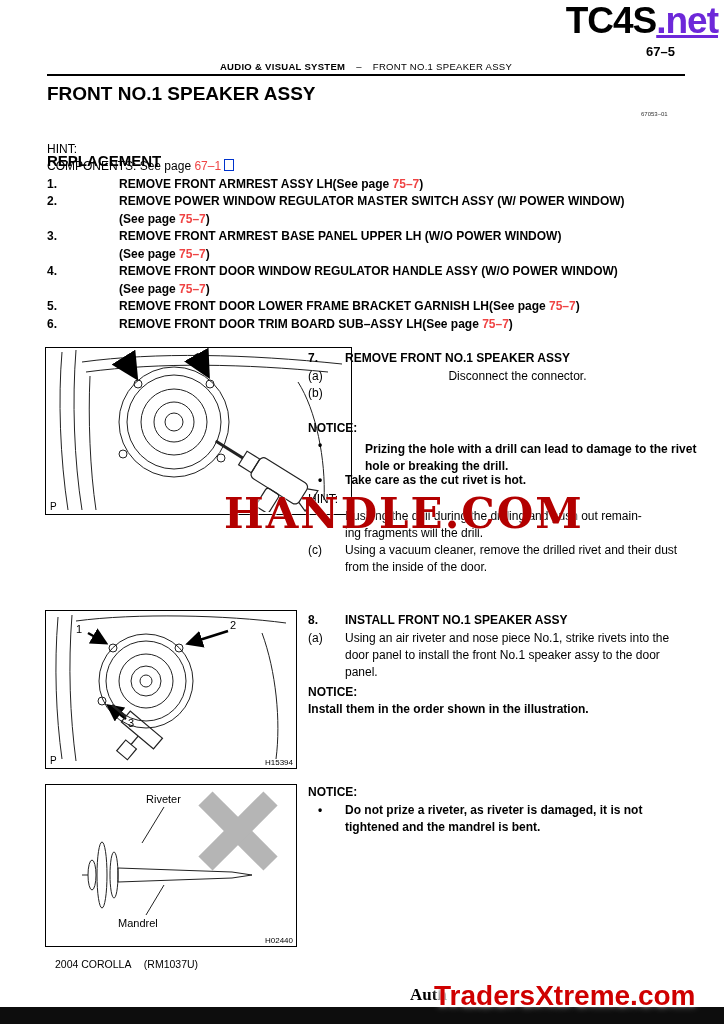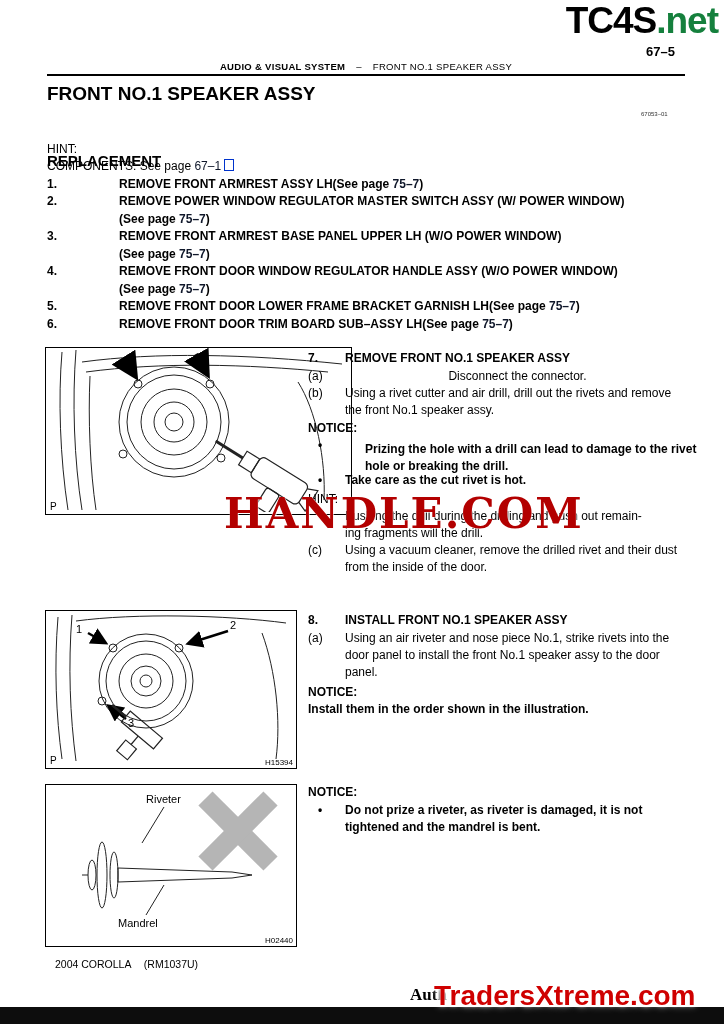--- a/index.html
+++ b/index.html
@@ -2,32 +2,32 @@
 <html><head>
 <meta charset="utf-8">
 <style>
   html,body{margin:0;padding:0;background:#fff;}
   .page{position:relative;width:724px;height:1024px;background:#fff;overflow:hidden;
         font-family:"Liberation Sans",sans-serif;color:#000;}
   .t{position:absolute;white-space:nowrap;}
   .wrap{position:absolute;}
   .b{font-weight:700;}
   .fs12{font-size:12px;line-height:17px;}
-  .link{color:#0f172a;}
+  .link{color:#ef4444;}
   .lblcol{left:308px;}
   .txtcol{left:345px;width:345px;}
   .dotcol{left:318px;}
   .stepnum{left:47px;}
   .steptxt{left:85px;margin-left:34px;}
   .figure{position:absolute;border:1px solid #000;background:#fff;}
   .fig-p{position:absolute;left:4px;bottom:2px;font-size:10px;}
   .fig-code{position:absolute;right:3px;bottom:1px;font-size:8px;}
   .fig-label{position:absolute;font-size:11px;}
   .logo{position:absolute;top:0px;right:6px;font-size:37px;font-weight:700;letter-spacing:-1px;}
-  .logo .red{color:#15803d;}
+  .logo .red{color:#6d28d9;text-decoration:underline;}
   .rule{position:absolute;left:47px;top:74px;width:638px;height:2px;background:#000;}
   .hdr{position:absolute;left:47px;top:61px;width:638px;text-align:center;font-size:9.5px;letter-spacing:.3px;}
   .wm-center{position:absolute;left:224px;top:489px;z-index:50;
              font-family:"DejaVu Serif",serif;font-weight:700;font-size:42px;letter-spacing:2px;
              color:#b30000;text-shadow:0 0 1px #fff,1px 1px 0 rgba(255,255,255,.5);}
   .wm-bottom{position:absolute;left:434px;top:980px;z-index:50;font-weight:700;font-size:28px;
              color:#cf0000;text-shadow:0 0 3px #fff,0 0 5px #fff,0 0 8px #fff;}
   .bottombar{position:absolute;left:0;top:1007px;width:724px;height:17px;background:#0d0d0d;z-index:40;}
   .pgicon{display:inline-block;width:8px;height:10px;border:1px solid #0033cc;margin-left:3px;vertical-align:-1px;}
   svg{display:block;}
@@ -116,21 +116,20 @@
       </g>
     </svg>
     <div class="fig-p">P</div>
   </div>
 
   <div class="t fs12 b lblcol" style="top:350px;">7.</div>
   <div class="t fs12 b txtcol" style="top:350px;">REMOVE FRONT NO.1 SPEAKER ASSY</div>
   <div class="t fs12 lblcol" style="top:368px;">(a)</div>
   <div class="t fs12 txtcol" style="top:368px;text-align:center;">Disconnect the connector.</div>
   <div class="t fs12 lblcol" style="top:385px;">(b)</div>
-  <div class="wrap fs12 txtcol" style="top:385px;">Using a rivet cutter and air drill, drill out the rivets and remove the front No.1 speaker assy.</div>
   <div class="t fs12 b lblcol" style="top:420px;">NOTICE:</div>
   <div class="t fs12 b dotcol" style="top:437px;">•</div>
   <div class="wrap fs12 b txtcol" style="top:441px;margin-left:20px;">Prizing the hole with a drill can lead to damage to the rivet hole or breaking the drill.</div>
   <div class="t fs12 b dotcol" style="top:472px;">•</div>
   <div class="t fs12 b txtcol" style="top:472px;">Take care as the cut rivet is hot.</div>
   <div class="t fs12 lblcol" style="top:491px;">HINT:</div>
   <div class="t fs12 txtcol" style="top:525px;">ing fragments will the drill.</div>
   <div class="t fs12 txtcol" style="top:508px;">Pushing the drill during the drilling and push out remain-</div>
   <div class="t fs12 lblcol" style="top:542px;">(c)</div>
   <div class="wrap fs12 txtcol" style="top:542px;">Using a vacuum cleaner, remove the drilled rivet and their dust from the inside of the door.</div>

